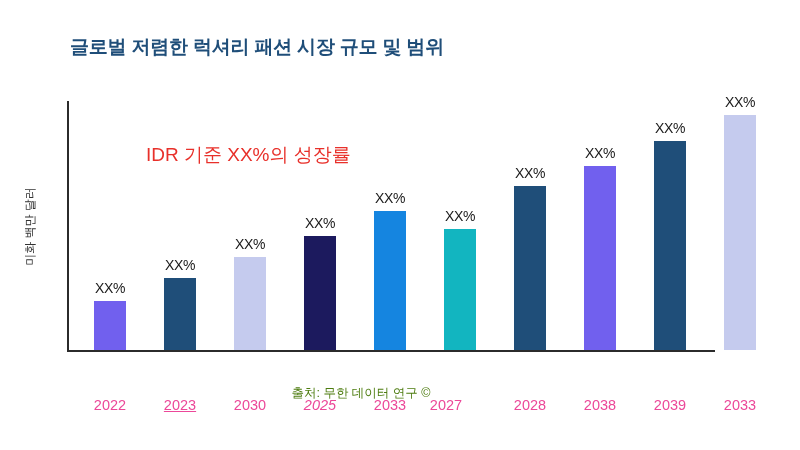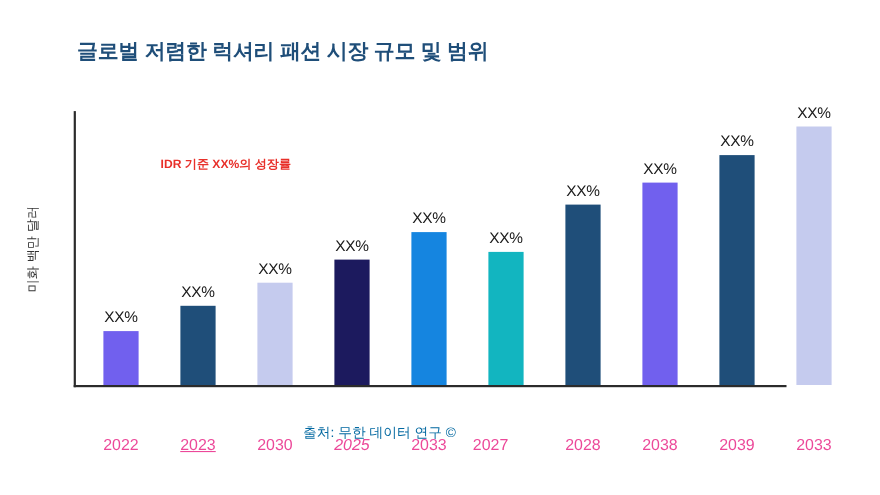--- a/index.html
+++ b/index.html
@@ -124,35 +124,35 @@
     font-size: 14.5px;
     color: #ec4899;
     margin-top: 42px;
   }
 
   
   .growth-note {
     position: absolute;
     left: 146px;
     top: 142px;
-    font-size: 11px;
-    font-weight: 700;
+    font-size: 19px;
+    font-weight: 400;
     color: #e8302a;
     white-space: nowrap;
   }
 
   
   .source {
     position: absolute;
-    left: 0;
+    left: 16px;
     top: 385px;
     width: 690px;
     text-align: center;
     font-size: 12.5px;
-    color: #0369a1;
+    color: #4d7c0f;
   }
 </style>
 </head>
 <body>
 
 <div id="chart-root">
 
   <div class="chart-title">글로벌 저렴한 럭셔리 패션 시장 규모 및 범위</div>
 
   <div class="ylabel-wrap">

